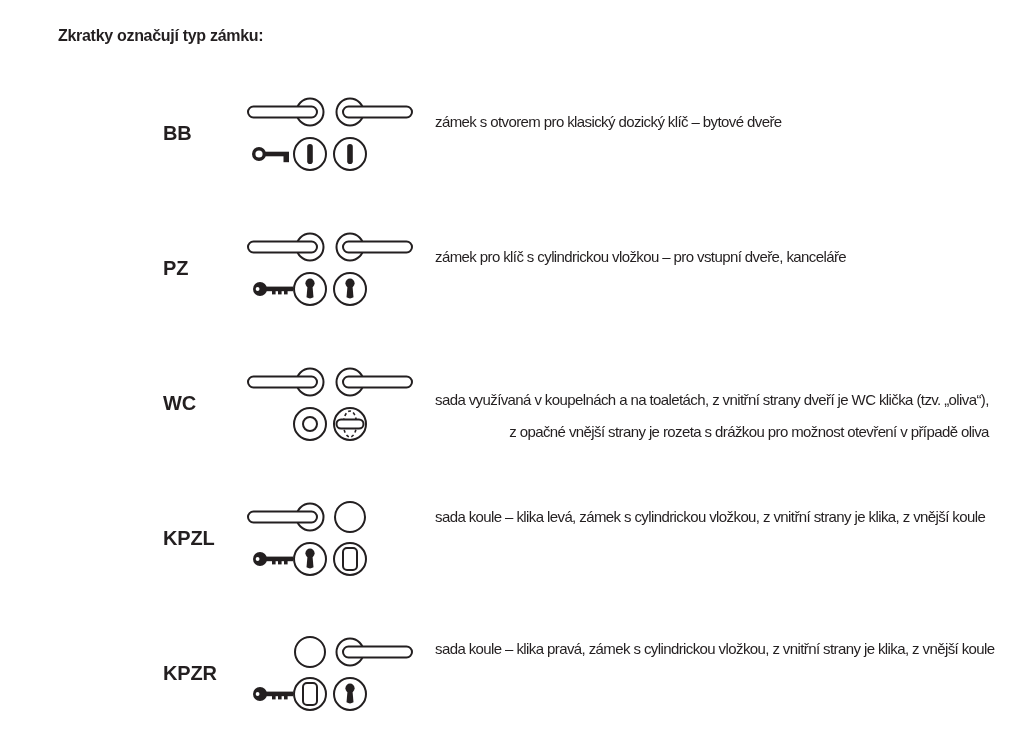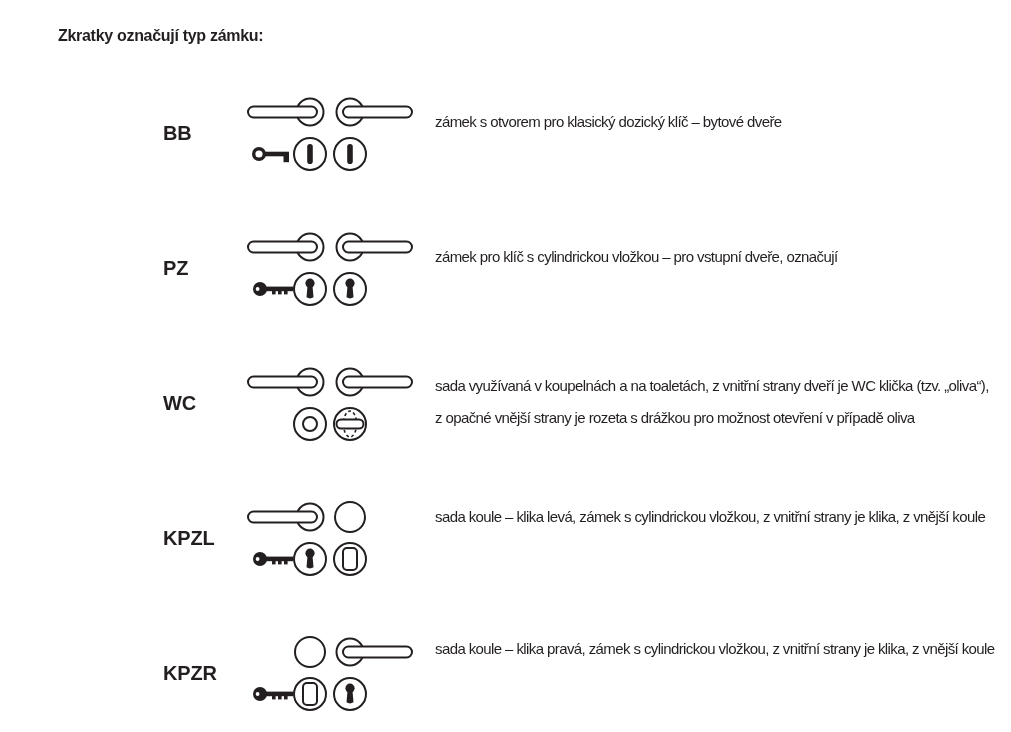--- a/index.html
+++ b/index.html
@@ -38,20 +38,21 @@
     width: 175px;
     height: 82px;
   }
   .row-desc {
     position: absolute;
     left: 395px;
     font-size: 15px;
     letter-spacing: -0.6px;
     line-height: 18px;
     white-space: nowrap;
+    text-align: right;
   }
   .row-desc.two-line { line-height: 32px; }
   .row-desc.two-line > div { white-space: nowrap; }
   svg .ln { stroke: #231f20; stroke-width: 2; fill: none; }
   svg .ln-white { stroke: #231f20; stroke-width: 2; fill: #ffffff; }
   svg .ink { fill: #231f20; }
 </style>
 </head>
 <body>
 
@@ -124,32 +125,32 @@
 
   <div>
     <div class="row-code" style="top:256px">PZ</div>
     <svg class="row-icons" style="top:231px" viewBox="0 0 175 82">
       <use href="#g-handle-left" transform="translate(65,0)"></use>
       <use href="#g-handle-right" transform="translate(105,0)"></use>
       <use href="#g-key-pz"></use>
       <use href="#g-esc-pz" transform="translate(65,0)"></use>
       <use href="#g-esc-pz" transform="translate(105,0)"></use>
     </svg>
-    <div class="row-desc" style="top:248px">zámek pro klíč s cylindrickou vložkou – pro vstupní dveře, označují</div>
+    <div class="row-desc" style="top:248px">zámek pro klíč s cylindrickou vložkou – pro vstupní dveře, kanceláře</div>
   </div>
 
   <div>
     <div class="row-code" style="top:391px">WC</div>
     <svg class="row-icons" style="top:366px" viewBox="0 0 175 82">
       <use href="#g-handle-left" transform="translate(65,0)"></use>
       <use href="#g-handle-right" transform="translate(105,0)"></use>
       <use href="#g-esc-wc-groove" transform="translate(65,0)"></use>
       <use href="#g-esc-wc-oliva" transform="translate(105,0)"></use>
     </svg>
-    <div class="row-desc two-line" style="top:370px">
+    <div class="row-desc two-line" style="top:384px">
       <div>sada využívaná v koupelnách a na toaletách, z vnitřní strany dveří je WC klička (tzv. „oliva“),</div>
       <div>z opačné vnější strany je rozeta s drážkou pro možnost otevření v případě oliva</div>
     </div>
   </div>
 
   <div>
     <div class="row-code" style="top:526px">KPZL</div>
     <svg class="row-icons" style="top:501px" viewBox="0 0 175 82">
       <use href="#g-handle-left" transform="translate(65,0)"></use>
       <use href="#g-knob" transform="translate(105,0)"></use>

